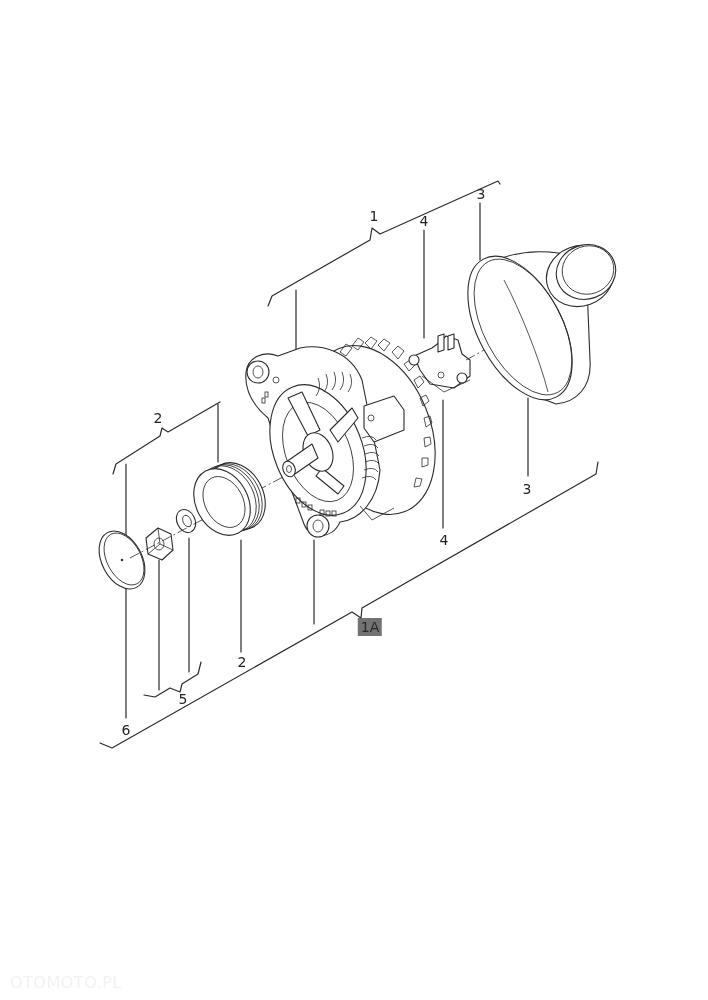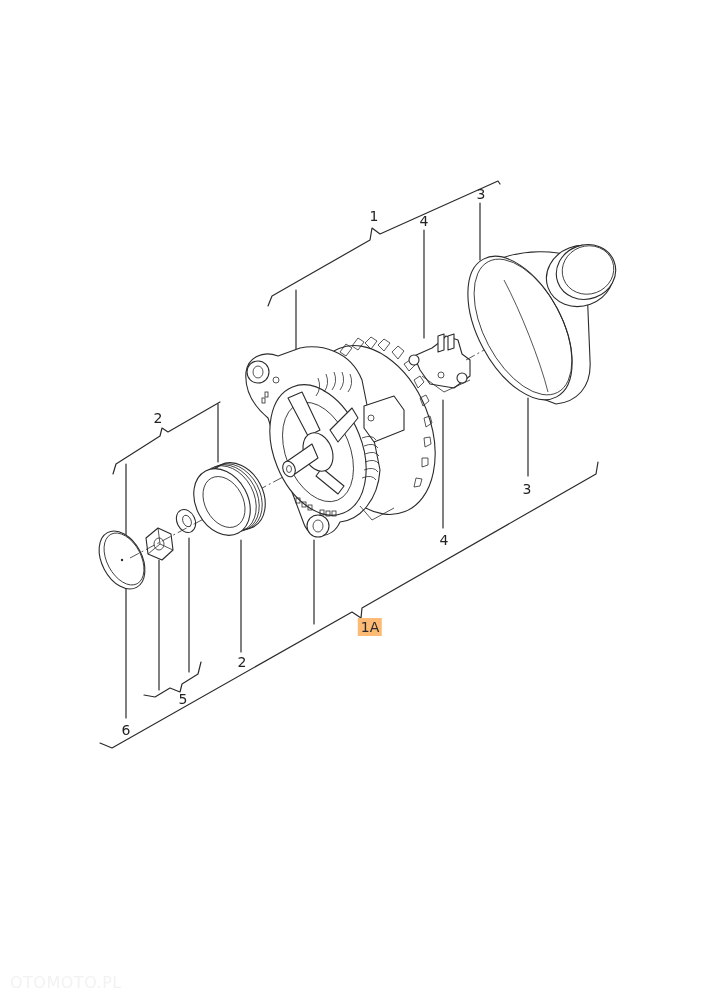--- a/index.html
+++ b/index.html
@@ -1,20 +1,20 @@
 <!DOCTYPE html>
 <html><head>
   <meta charset="utf-8">
   <style>
     html, body { margin: 0; padding: 0; background: #ffffff; }
     body { width: 708px; height: 1000px; overflow: hidden; position: relative; font-family: "DejaVu Sans", sans-serif; }
     .canvas { position: absolute; left: 0; top: 0; width: 708px; height: 1000px; }
     svg.drawing { position: absolute; left: 0; top: 0; }
     .callout { position: absolute; font-family: "DejaVu Sans", sans-serif; font-size: 14px; color: #222; line-height: 1; transform: translate(-50%, -50%); white-space: nowrap; }
-    .callout.highlight { background: #fdba74; padding: 2px 3px; color: #2a2a2a; }
+    .callout.highlight { background: #737373; padding: 2px 3px; color: #2a2a2a; }
     .watermark { position: absolute; left: 10px; bottom: 8px; font-size: 16px; color: #f2f2f2; font-family: "DejaVu Sans", sans-serif; letter-spacing: 0.5px; }
     .ln { stroke: #2b2b2b; stroke-width: 1.2; fill: none; stroke-linecap: round; stroke-linejoin: round; }
     .part { stroke: #2b2b2b; stroke-width: 1.1; fill: #ffffff; stroke-linejoin: round; }
     .part-thin { stroke: #2b2b2b; stroke-width: 0.8; fill: none; }
     .axis { stroke: #2b2b2b; stroke-width: 0.8; fill: none; stroke-dasharray: 10 3 2 3; }
   </style>
 </head>
 <body>
 
 <div class="canvas">

